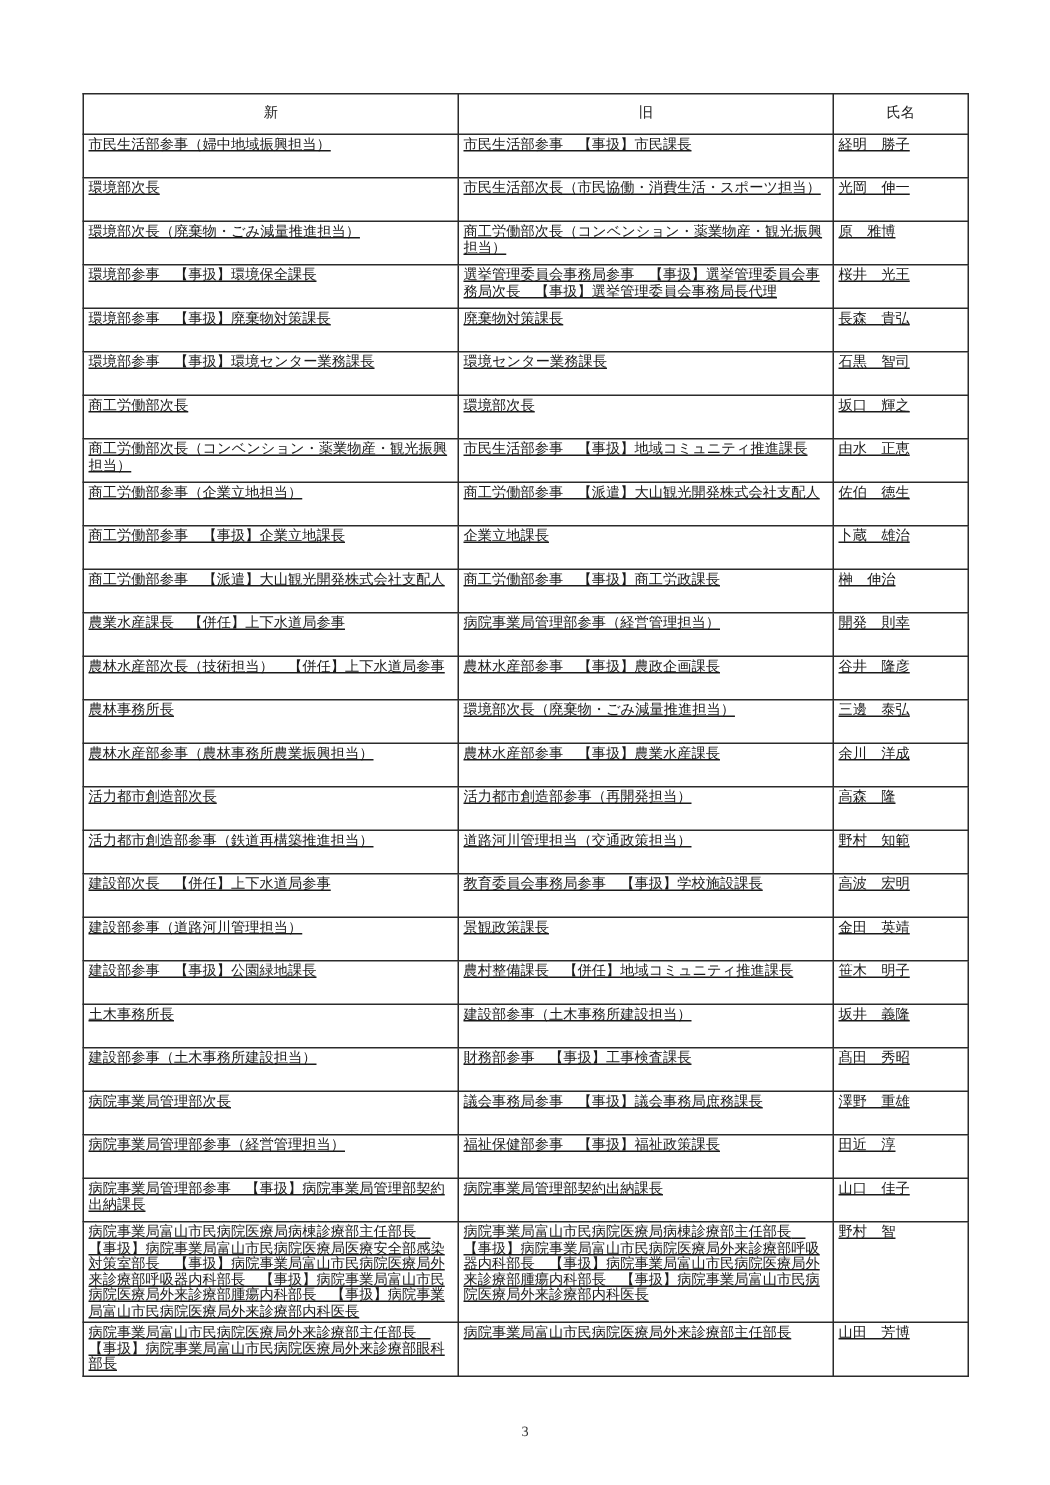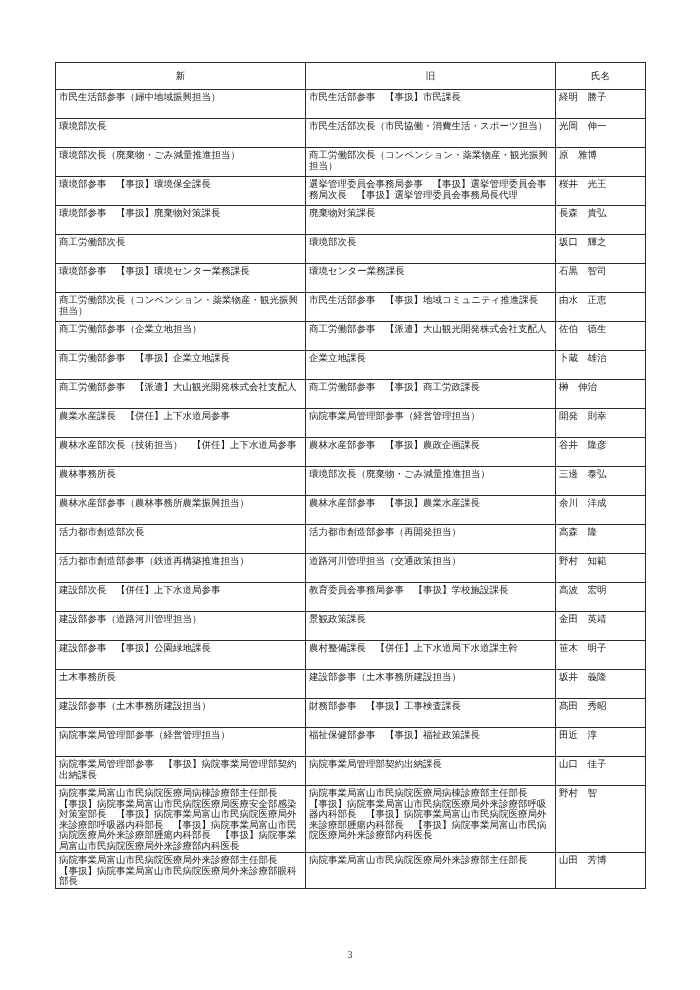--- a/index.html
+++ b/index.html
@@ -36,20 +36,21 @@
   }
   table.personnel th {
     font-weight: normal;
     text-align: center;
     vertical-align: middle;
     height: 24px;
     padding: 1px 3px;
   }
   table.personnel tbody tr {
     height: 29px;
+    text-decoration: underline;
   }
   col.col-new  { width: 250px; }
   col.col-old  { width: 250px; }
   col.col-name { width: 90px;  }
   .page-number {
     position: absolute;
     left: 0;
     top: 950px;
     width: 700px;
     text-align: center;
@@ -96,30 +97,30 @@
           <td>環境部参事　【事扱】環境保全課長</td>
           <td>選挙管理委員会事務局参事　【事扱】選挙管理委員会事務局次長　【事扱】選挙管理委員会事務局長代理</td>
           <td>桜井　光王</td>
         </tr>
         <tr>
           <td>環境部参事　【事扱】廃棄物対策課長</td>
           <td>廃棄物対策課長</td>
           <td>長森　貴弘</td>
         </tr>
         <tr>
+          <td>環境部参事　【事扱】環境センター業務課長</td>
+          <td>環境センター業務課長</td>
+          <td>石黒　智司</td>
+        </tr>
+        <tr>
           <td>商工労働部次長</td>
           <td>環境部次長</td>
           <td>坂口　輝之</td>
         </tr>
         <tr>
-          <td>環境部参事　【事扱】環境センター業務課長</td>
-          <td>環境センター業務課長</td>
-          <td>石黒　智司</td>
-        </tr>
-        <tr>
           <td>商工労働部次長（コンベンション・薬業物産・観光振興担当）</td>
           <td>市民生活部参事　【事扱】地域コミュニティ推進課長</td>
           <td>由水　正恵</td>
         </tr>
         <tr>
           <td>商工労働部参事（企業立地担当）</td>
           <td>商工労働部参事　【派遣】大山観光開発株式会社支配人</td>
           <td>佐伯　徳生</td>
         </tr>
         <tr>
@@ -167,34 +168,39 @@
           <td>教育委員会事務局参事　【事扱】学校施設課長</td>
           <td>高波　宏明</td>
         </tr>
         <tr>
           <td>建設部参事（道路河川管理担当）</td>
           <td>景観政策課長</td>
           <td>金田　英靖</td>
         </tr>
         <tr>
           <td>建設部参事　【事扱】公園緑地課長</td>
-          <td>農村整備課長　【併任】上下水道局下水道課主幹</td>
+          <td>農村整備課長　【併任】地域コミュニティ推進課長</td>
           <td>笹木　明子</td>
         </tr>
         <tr>
           <td>土木事務所長</td>
           <td>建設部参事（土木事務所建設担当）</td>
           <td>坂井　義隆</td>
         </tr>
         <tr>
           <td>建設部参事（土木事務所建設担当）</td>
           <td>財務部参事　【事扱】工事検査課長</td>
           <td>髙田　秀昭</td>
         </tr>
         <tr>
+          <td>病院事業局管理部次長</td>
+          <td>議会事務局参事　【事扱】議会事務局庶務課長</td>
+          <td>澤野　重雄</td>
+        </tr>
+        <tr>
           <td>病院事業局管理部参事（経営管理担当）</td>
           <td>福祉保健部参事　【事扱】福祉政策課長</td>
           <td>田近　淳</td>
         </tr>
         <tr>
           <td>病院事業局管理部参事　【事扱】病院事業局管理部契約出納課長</td>
           <td>病院事業局管理部契約出納課長</td>
           <td>山口　佳子</td>
         </tr>
         <tr>

